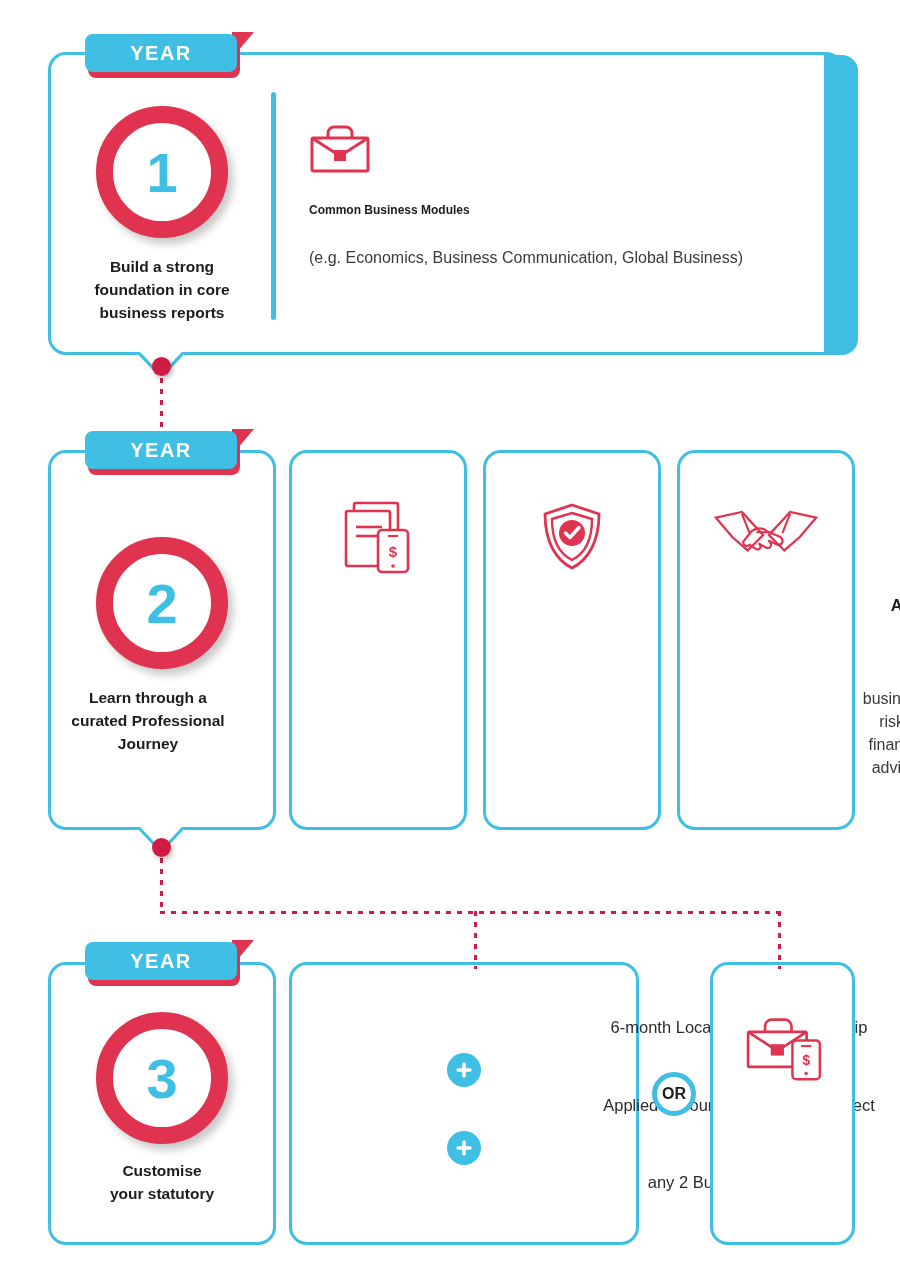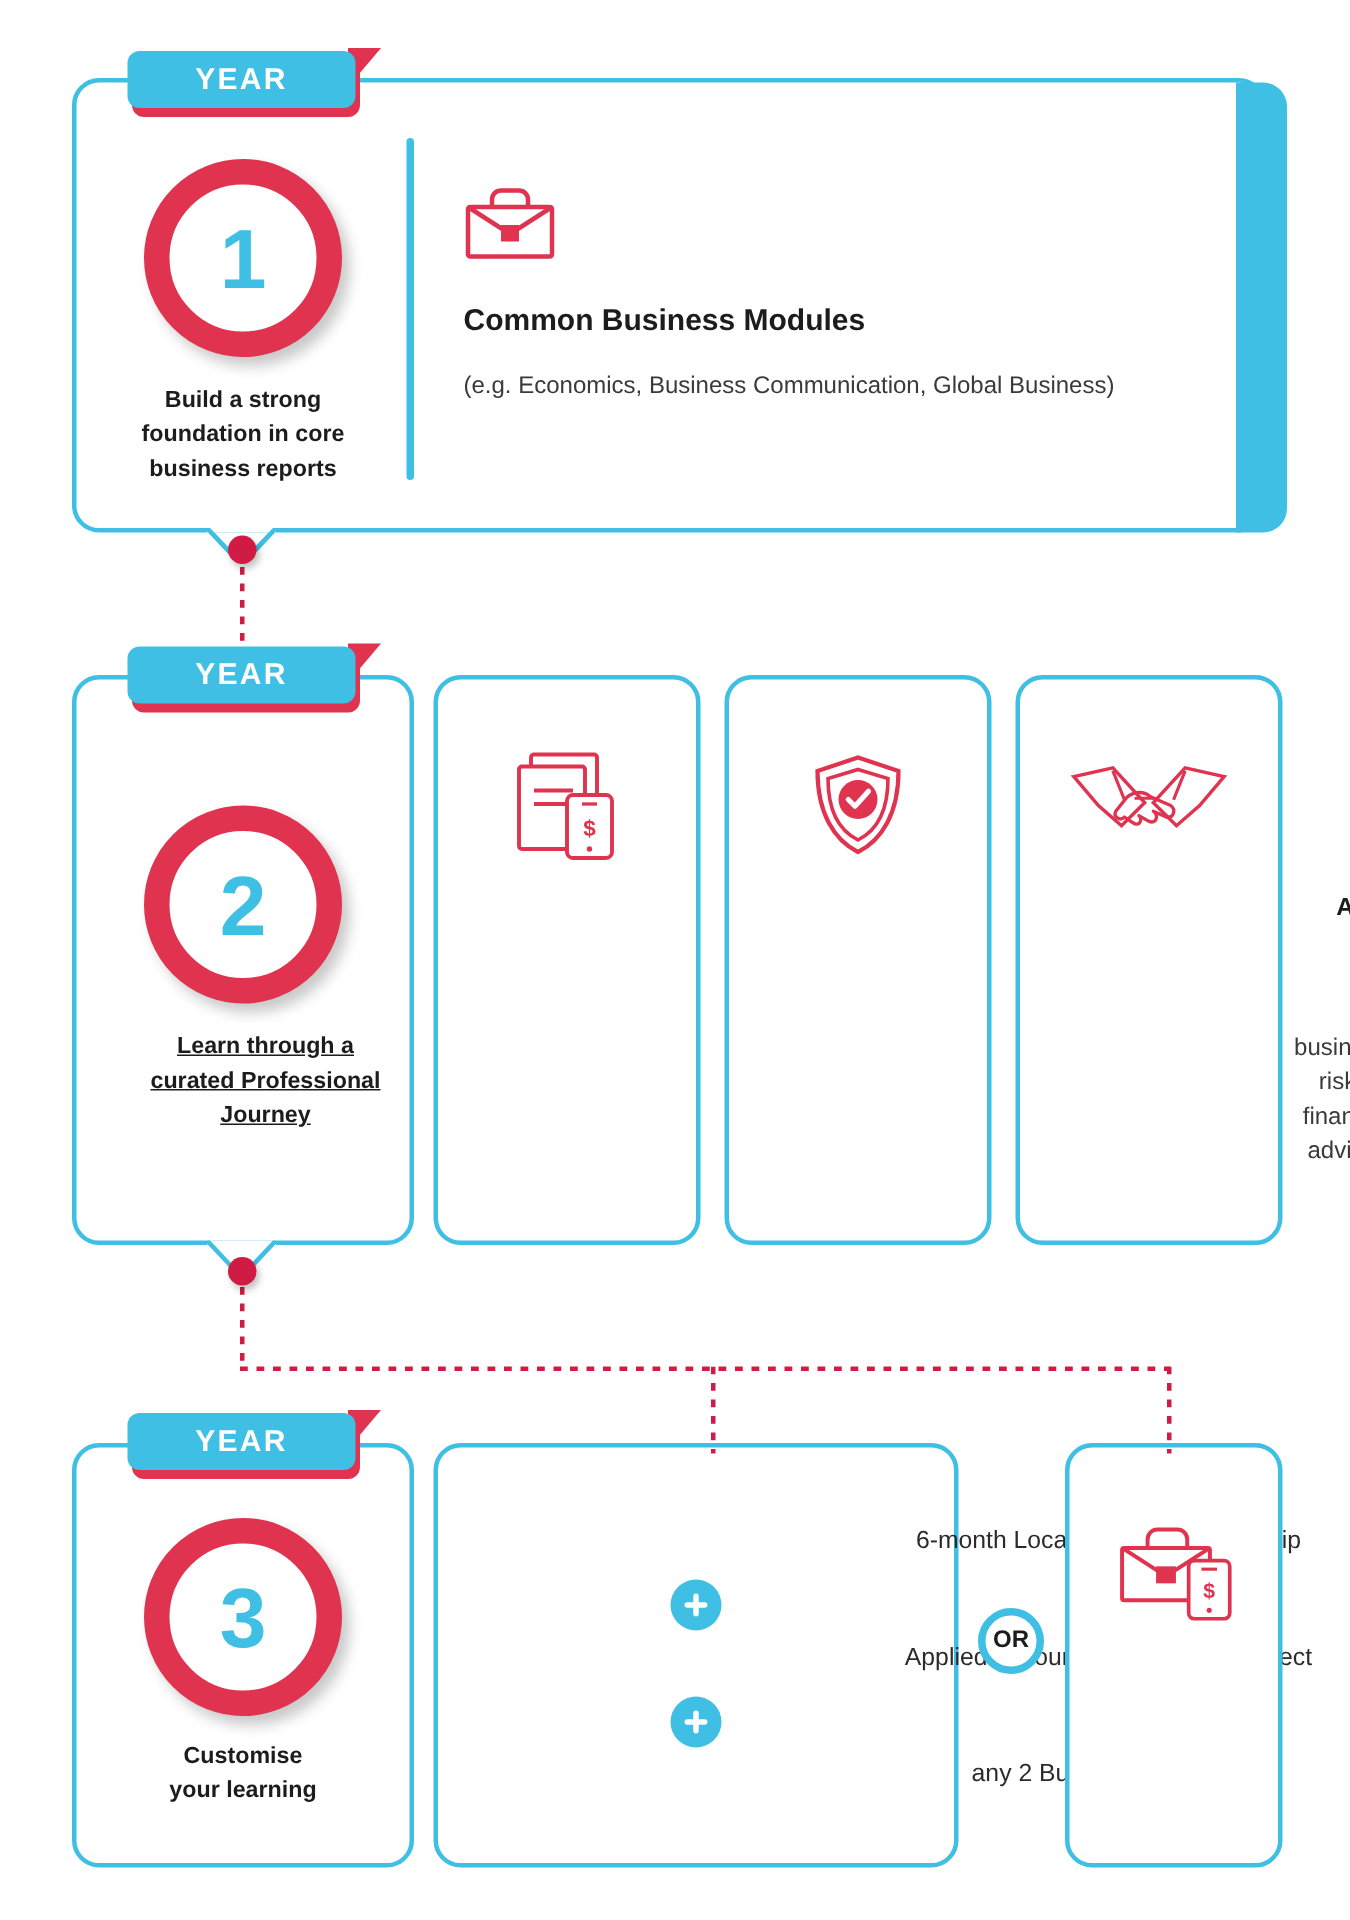--- a/index.html
+++ b/index.html
@@ -111,21 +111,21 @@
   }
   #y1-divider{
     position:absolute;
     width:5px;
     background:#3fbfe3;
     border-radius:3px;
     z-index:4;
   }
   .y1-head{
     position:absolute;
-    font-size:20px;font-weight:bold;color:#1c1c1c;
+    font-size:12px;font-weight:bold;color:#1c1c1c;
   }
   .y1-sub{
     position:absolute;
     font-size:16px;color:#3a3a3a;
   }
 
   
   .pillar-title{
     position:absolute;width:100%;
     text-align:center;font-size:16.5px;font-weight:bold;
@@ -220,21 +220,21 @@
   <div class="ribbon-fold" style="left:232px;top:429px;"></div>
   <div class="ribbon-shadow" style="left:88px;top:437px;"></div>
   <div class="ribbon" style="left:85px;top:431px;">
     <span>YEAR</span>
   </div>
 
   <div class="num-circle" style="left:96px;top:537px;">
     <span>2</span>
   </div>
 
-  <div class="stage-caption" style="left:77px;top:687px;width:200px;white-space:pre-line;text-decoration:underline;">Learn through a
+  <div class="stage-caption" style="left:48px;top:687px;width:200px;white-space:pre-line;">Learn through a
 curated Professional
 Journey</div>
 
   <div class="card" style="left:289px;top:450px;width:178px;height:380px;"></div>
   <div class="icon-slot" style="top:498px;left:289px;width:178px;height:78px;">
     <svg viewBox="0 0 72 74" width="72" height="74">
       <rect x="12" y="3" width="44" height="55" rx="2" fill="none" stroke="#e0334f" stroke-width="2.6"></rect>
       <rect x="4" y="11" width="44" height="55" rx="2" fill="#ffffff" stroke="#e0334f" stroke-width="2.6"></rect>
       <line x1="14" y1="27" x2="40" y2="27" stroke="#e0334f" stroke-width="2.6"></line>
       <line x1="14" y1="36" x2="40" y2="36" stroke="#e0334f" stroke-width="2.6"></line>
@@ -306,21 +306,21 @@
   <div class="ribbon-shadow" style="left:88px;top:948px;"></div>
   <div class="ribbon" style="left:85px;top:942px;">
     <span>YEAR</span>
   </div>
 
   <div class="num-circle" style="left:96px;top:1012px;">
     <span>3</span>
   </div>
 
   <div class="stage-caption" style="left:62px;top:1160px;width:200px;white-space:pre-line;">Customise
-your learning</div>
+your statutory</div>
 
   <div class="card" style="left:289px;top:962px;width:350px;height:283px;"></div>
   <div class="opt-line" style="left:289px;top:1018px;">6-month Local/Overseas Internship</div>
   <div class="plus-badge" style="left:447px;top:1053px;">
     <svg viewBox="0 0 20 20" width="18" height="18">
       <path d="M10 3.5 V16.5 M3.5 10 H16.5" stroke="#ffffff" stroke-width="4" stroke-linecap="round"></path>
     </svg>
   </div>
   <div class="opt-line" style="left:289px;top:1096px;">Applied Accounting Capstone Project</div>
   <div class="plus-badge" style="left:447px;top:1131px;">

